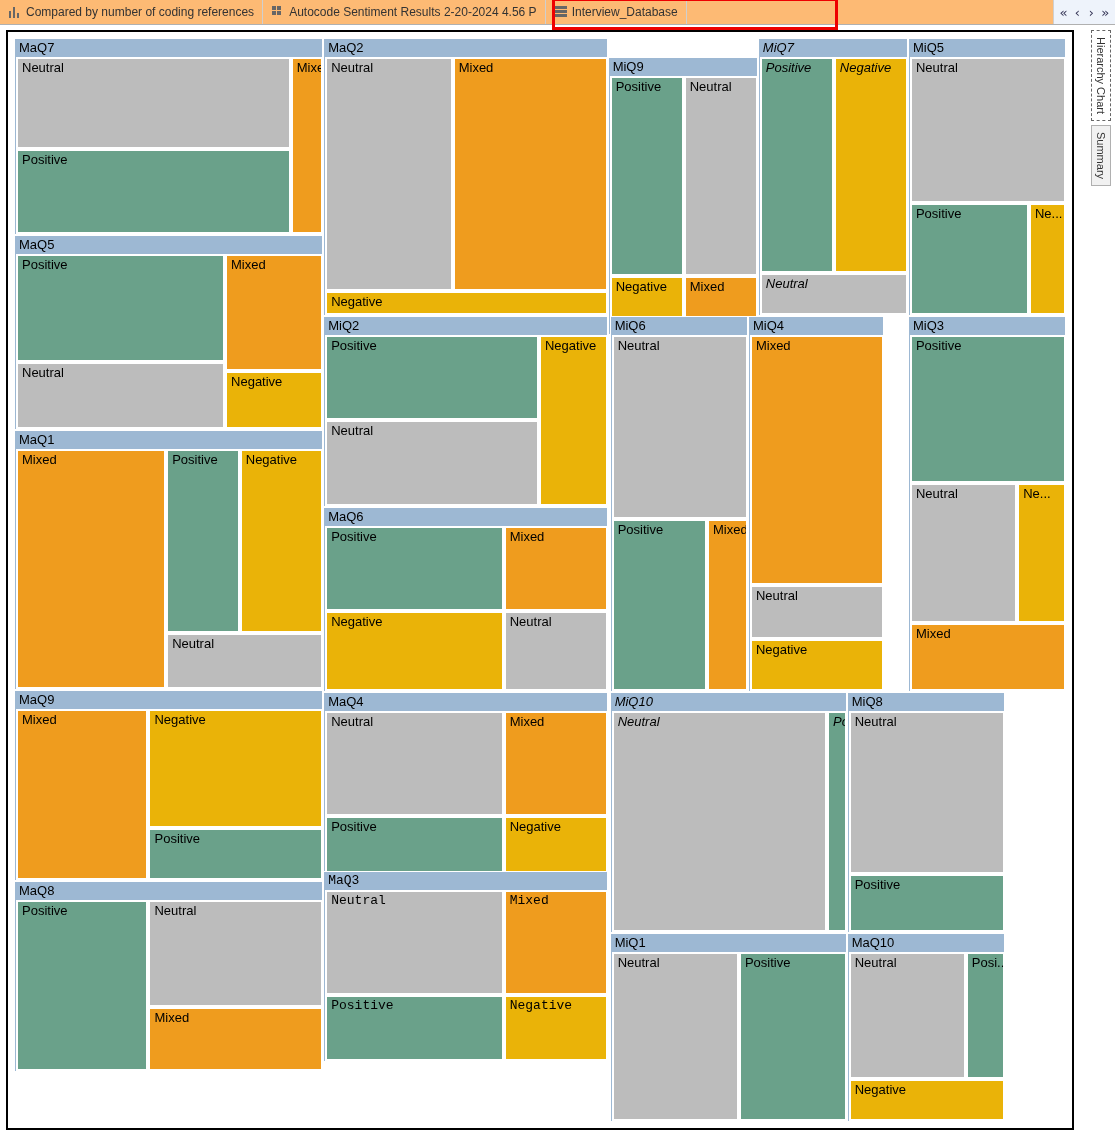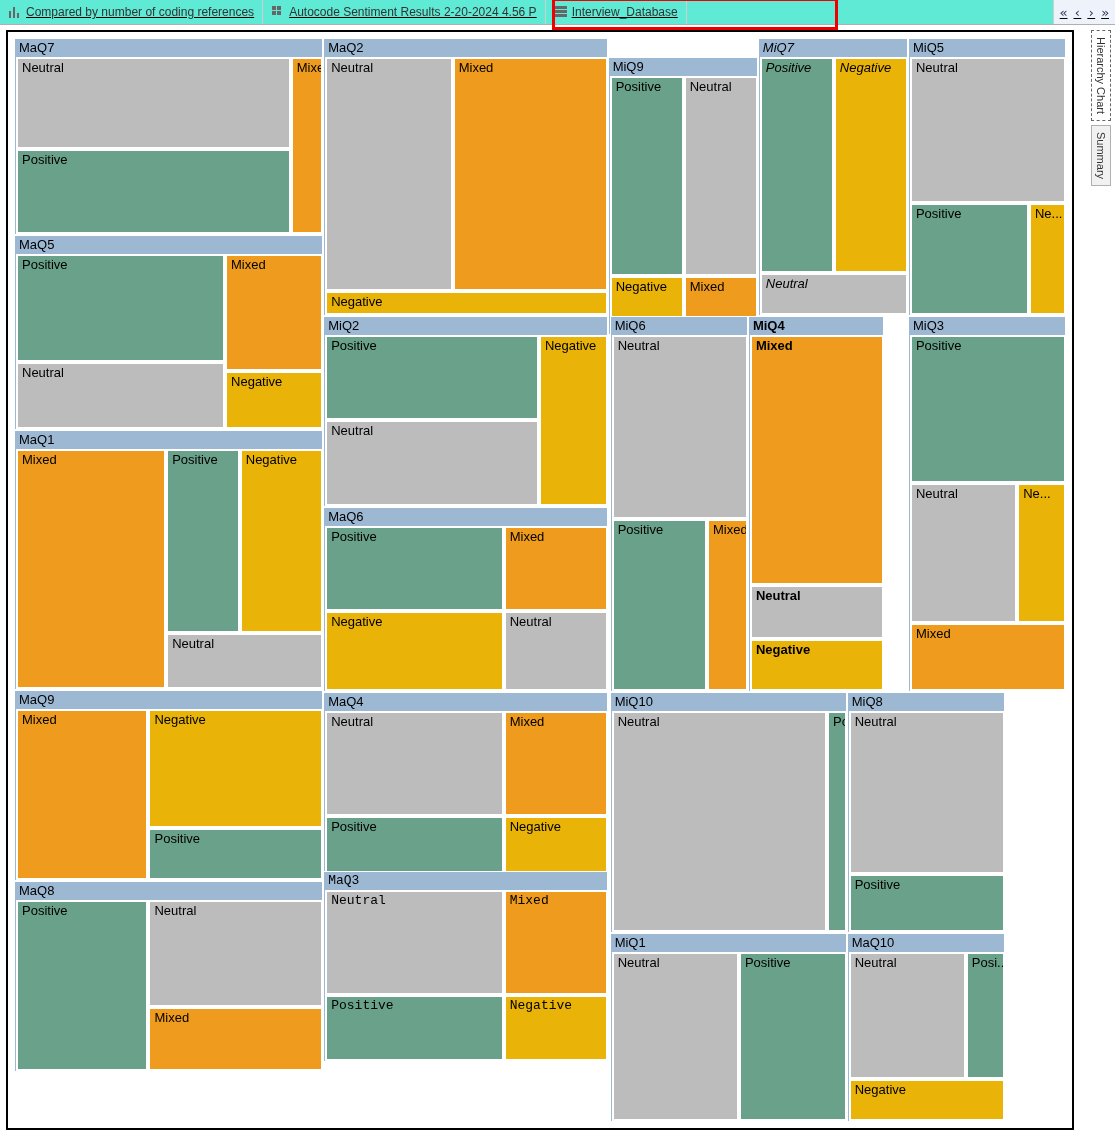--- a/index.html
+++ b/index.html
@@ -1,19 +1,19 @@
 <!DOCTYPE html>
 <html><head>
 <meta charset="utf-8">
 <style>
   html,body{margin:0;padding:0;font-family:"Segoe UI",Arial,sans-serif;font-size:12px;color:#000;background:#fff;}
   .app{position:relative;width:1115px;height:1133px;overflow:hidden;}
 
   
-  .tabstrip{display:flex;align-items:center;height:24px;border-bottom:1px solid #b0b0b0;background:#5eead4;text-decoration:underline;}
+  .tabstrip{display:flex;align-items:center;height:24px;border-bottom:1px solid #b0b0b0;background:#fdba74;}
   .tab{display:flex;align-items:center;gap:4px;height:100%;padding:0 8px;border-right:1px solid #cfcfcf;white-space:nowrap;color:#333;cursor:pointer;}
   .tab .icon{width:14px;height:14px;flex:none;}
   .tab.sel{background:#fff;}
   .tab .close{font-weight:bold;color:#356;padding:0 2px;}
   .tab-nav{margin-left:auto;display:flex;align-items:center;gap:2px;padding:0 4px;background:#eef3fb;border-left:1px solid #cfcfcf;height:100%;}
   .tab-nav span{font-family:Consolas,monospace;font-size:13px;color:#335;padding:0 2px;cursor:pointer;}
   .hl{position:absolute;border:3px solid #e00;pointer-events:none;z-index:5;}
 
   
   .main{position:absolute;left:6px;top:30px;width:1064px;height:1096px;border:2px solid #000;background:#fff;}
@@ -163,27 +163,27 @@
           <div class="cell c-pos" style="left: 1px; top: 18px; width: 213.825px; height: 85.5288px;">Positive</div>
           <div class="cell c-neg" style="left: 214.825px; top: 18px; width: 68.6594px; height: 171.058px;">Negative</div>
           <div class="cell c-neu" style="left: 1px; top: 103.529px; width: 213.825px; height: 85.5288px;">Neutral</div>
         </div>
         <div class="grp" style="left: 595.639px; top: 277.536px; width: 138.291px; height: 376.082px;">
           <div class="hdr">MiQ6</div>
           <div class="cell c-neu" style="left: 1px; top: 18px; width: 136.291px; height: 184.042px;">Neutral</div>
           <div class="cell c-pos" style="left: 1px; top: 202.042px; width: 95.4038px; height: 172.039px;">Positive</div>
           <div class="cell c-mix" style="left: 96.4038px; top: 202.042px; width: 40.8873px; height: 172.039px;">Mixed</div>
         </div>
-        <div class="grp" style="left: 733.931px; top: 277.536px; width: 136.315px; height: 376.082px; font-weight: bold;">
+        <div class="grp" style="left: 733.931px; top: 277.536px; width: 136.315px; height: 376.082px;">
           <div class="hdr">MiQ4</div>
           <div class="cell c-mix" style="left: 1px; top: 18px; width: 134.315px; height: 250.057px;">Mixed</div>
           <div class="cell c-neu" style="left: 1px; top: 268.057px; width: 134.315px; height: 54.0124px;">Neutral</div>
           <div class="cell c-neg" style="left: 1px; top: 322.07px; width: 134.315px; height: 52.0119px;">Negative</div>
         </div>
-        <div class="grp" style="left: 595.639px; top: 653.618px; width: 237.07px; height: 241.336px;">
+        <div class="grp" style="left: 595.639px; top: 653.618px; width: 237.07px; height: 241.336px; font-style: italic;">
           <div class="hdr">MiQ10</div>
           <div class="cell c-neu" style="left: 1px; top: 18px; width: 215.481px; height: 221.336px;">Neutral</div>
           <div class="cell c-pos" style="left: 216.481px; top: 18px; width: 19.5892px; height: 221.336px;">Positive</div>
         </div>
         <div class="grp" style="left: 595.639px; top: 894.954px; width: 237.07px; height: 189.046px;">
           <div class="hdr">MiQ1</div>
           <div class="cell c-neu" style="left: 1px; top: 18px; width: 127.33px; height: 169.046px;">Neutral</div>
           <div class="cell c-pos" style="left: 128.33px; top: 18px; width: 107.741px; height: 169.046px;">Positive</div>
         </div>
         <div class="grp" style="left: 893.953px; top: 0px; width: 158.047px; height: 277.536px;">

